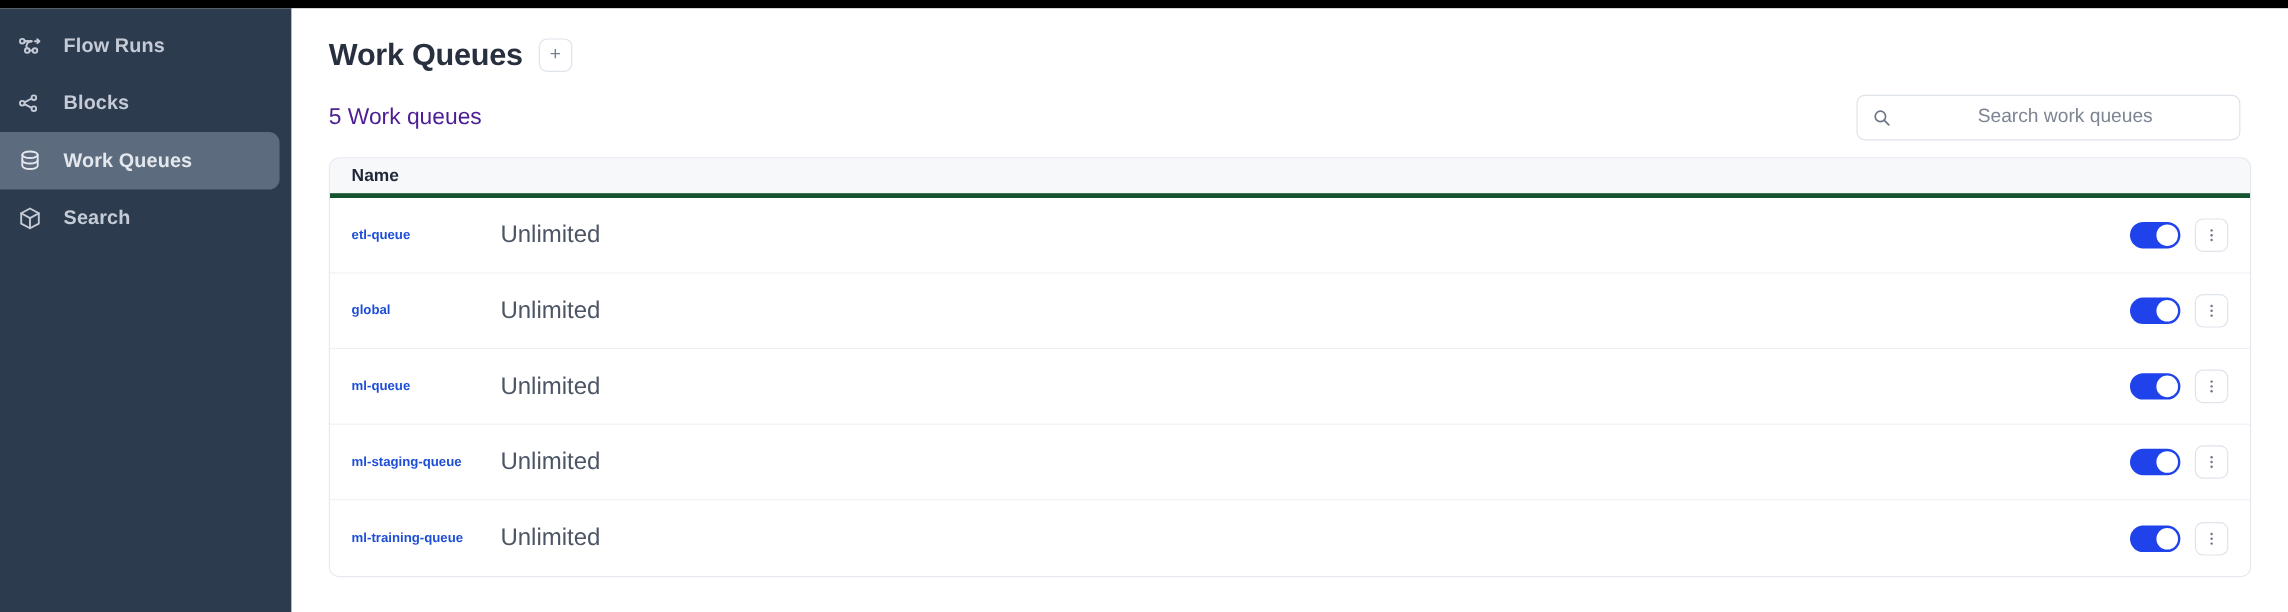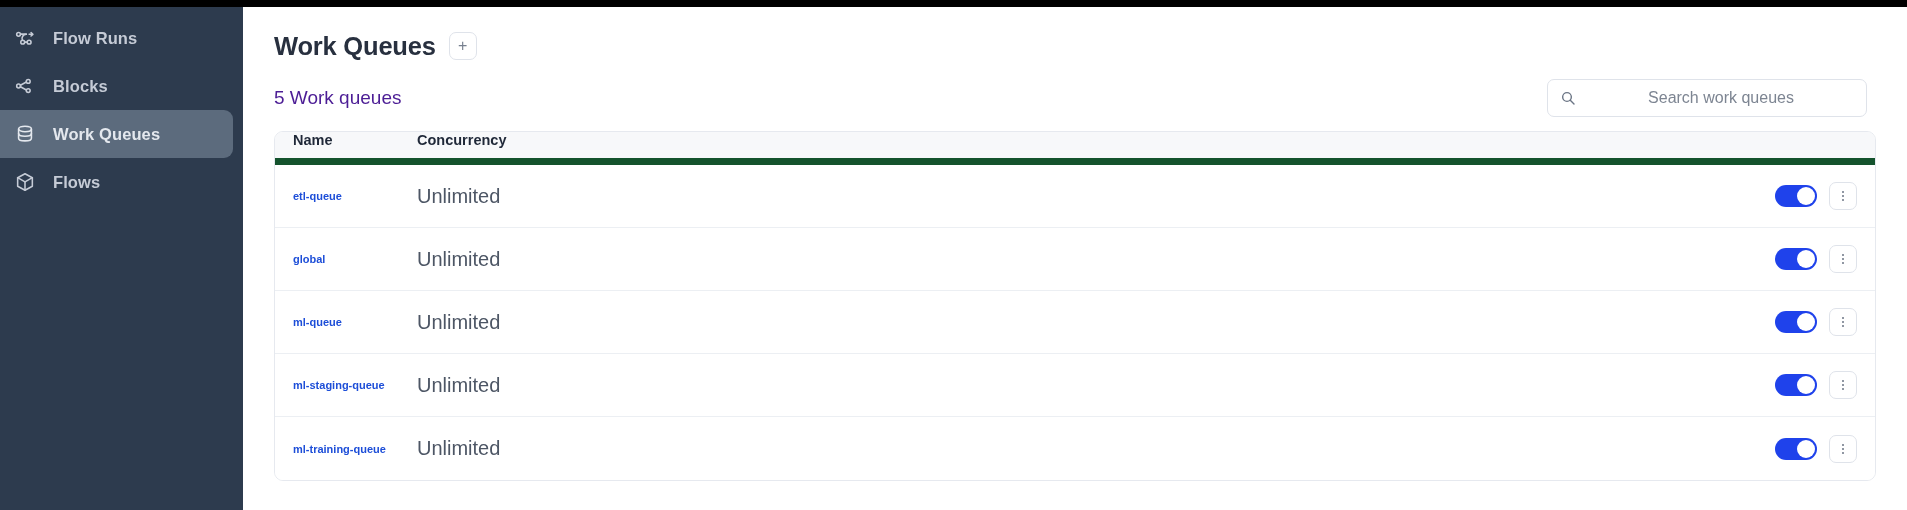--- a/index.html
+++ b/index.html
@@ -151,25 +151,26 @@
   .table-card {
     margin-top: 4px;
     border: 1px solid #e6e9ef;
     border-radius: 9px;
     overflow: hidden;
     background: #fff;
     width: 1602px;
   }
   .table-header {
     display: flex;
-    align-items: flex-start;
+    align-items: center;
     height: 33px;
     background: #f7f8fa;
-    border-bottom: 7px solid #14532d;
+    border-bottom: 4px solid #14532d;
     padding: 0 18px;
+    gap: 28px;
   }
   .th {
     font-size: 14.5px;
     font-weight: 700;
     color: #1f2838;
   }
   .th.col-name { width: 124px; flex: 0 0 124px; }
   .th.col-conc { flex: 1; }
 
   .table-row {
@@ -294,21 +295,21 @@
     </div>
 
     <div class="nav-item">
       <span class="nav-icon">
         <svg width="22" height="22" viewBox="0 0 24 24" fill="none" stroke="currentColor" stroke-width="1.7" stroke-linecap="round" stroke-linejoin="round">
           <path d="M12 3 20 7.3v9.4L12 21 4 16.7V7.3z"></path>
           <path d="M4 7.3 12 11.8 20 7.3"></path>
             <path d="M12 11.8V21"></path>
         </svg>
       </span>
-      <span class="nav-label">Flows</span>
+      <span class="nav-label">Search</span>
     </div>
 
 
   </nav>
 
   <main class="main">
 
     <div class="page-head">
       <span class="page-title">Work Queues</span>
       <button class="add-btn">+</button>
@@ -325,21 +326,20 @@
           </svg>
         </span>
         <input class="search-input" type="text" placeholder="Search work queues" style="">
       </div>
     </div>
 
     <div class="table-card">
 
       <div class="table-header">
         <span class="th col-name">Name</span>
-        <span class="th col-conc">Concurrency</span>
       </div>
 
       <div class="table-row">
         <span class="td-name">etl-queue</span>
         <span class="td-conc">Unlimited</span>
         <span class="row-actions">
           <span class="toggle">
               <span class="knob"></span>
             </span>
           <span class="menu-btn">

